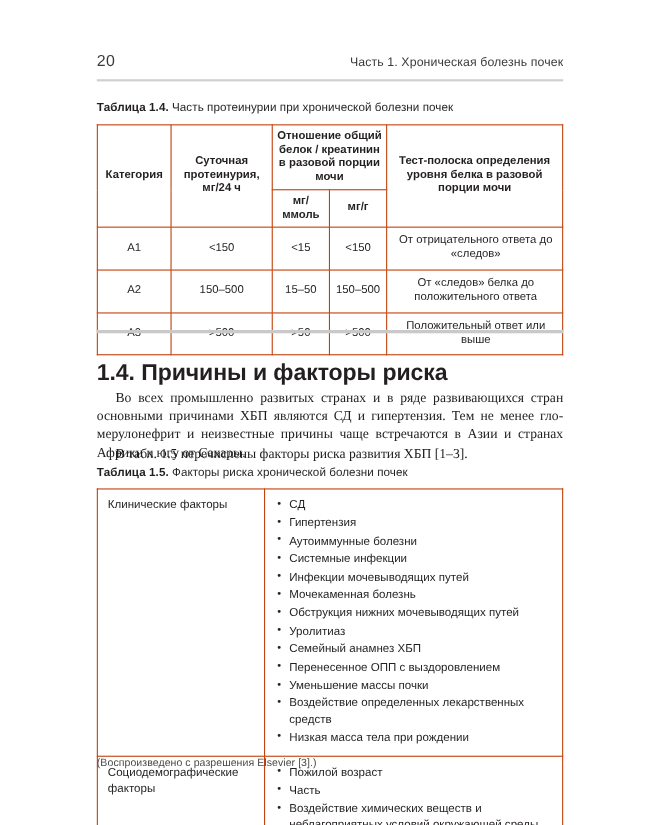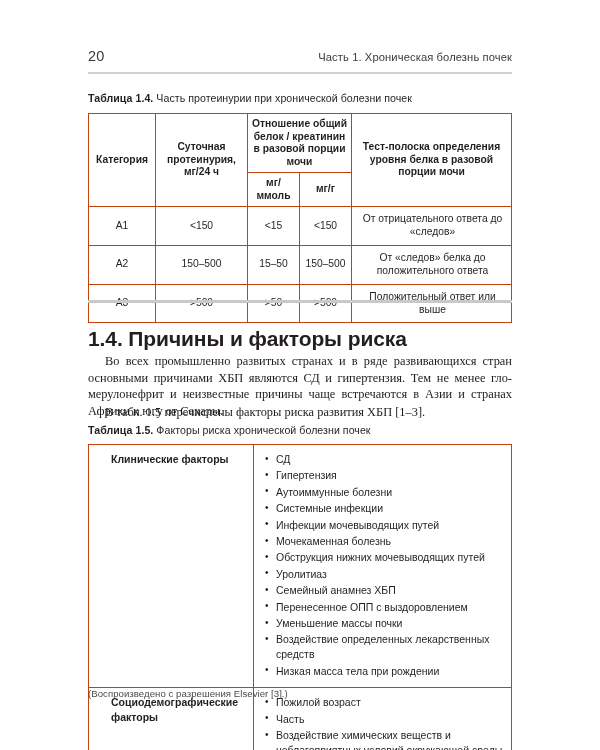--- a/index.html
+++ b/index.html
@@ -156,22 +156,21 @@
     width: 424px;
   }
   #table-15 td {
     font-size: 10.5px;
     line-height: 1.42;
     color: #231f20;
     vertical-align: top;
   }
   #table-15 td.cat-cell {
     width: 134px;
-    padding: 7px 8px 7px 22px;
-    font-weight: bold;
+    padding: 7px 8px 7px 9px;
   }
   #table-15 td.list-cell {
     padding: 7px 8px 7px 10px;
   }
   .bullets {
     margin: 0;
     padding: 0;
     list-style: none;
   }
   .bullets li {

